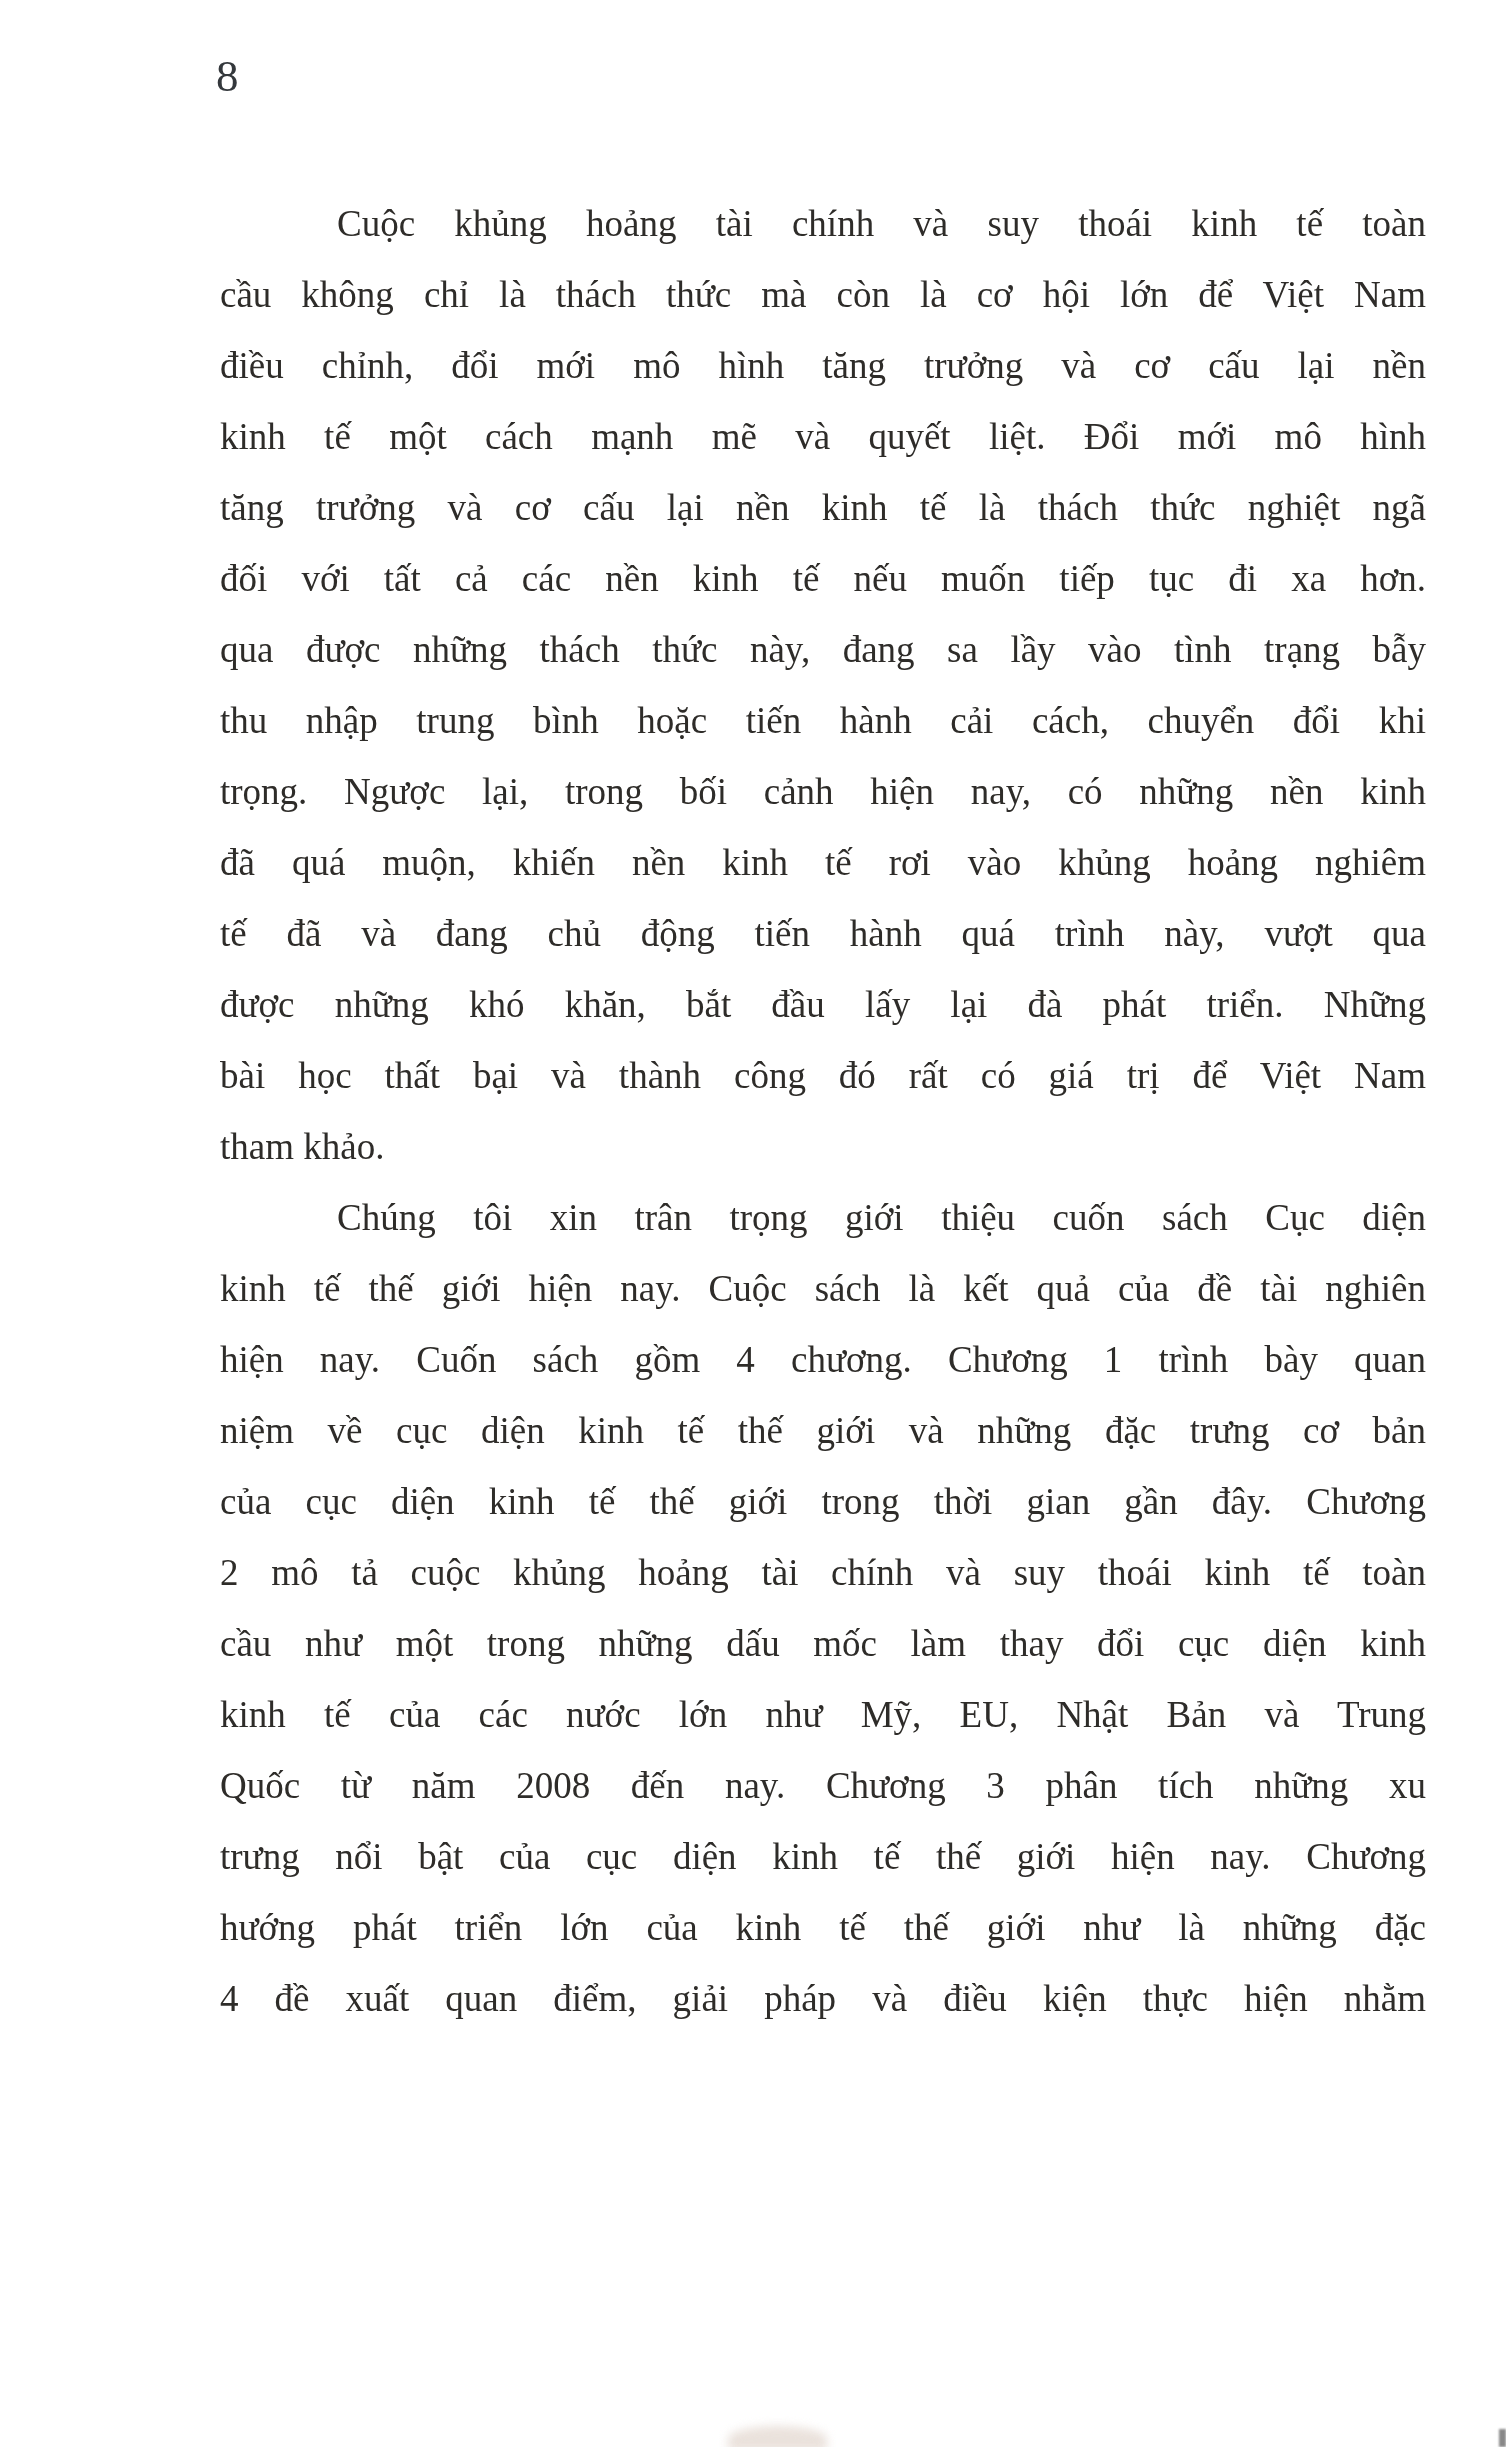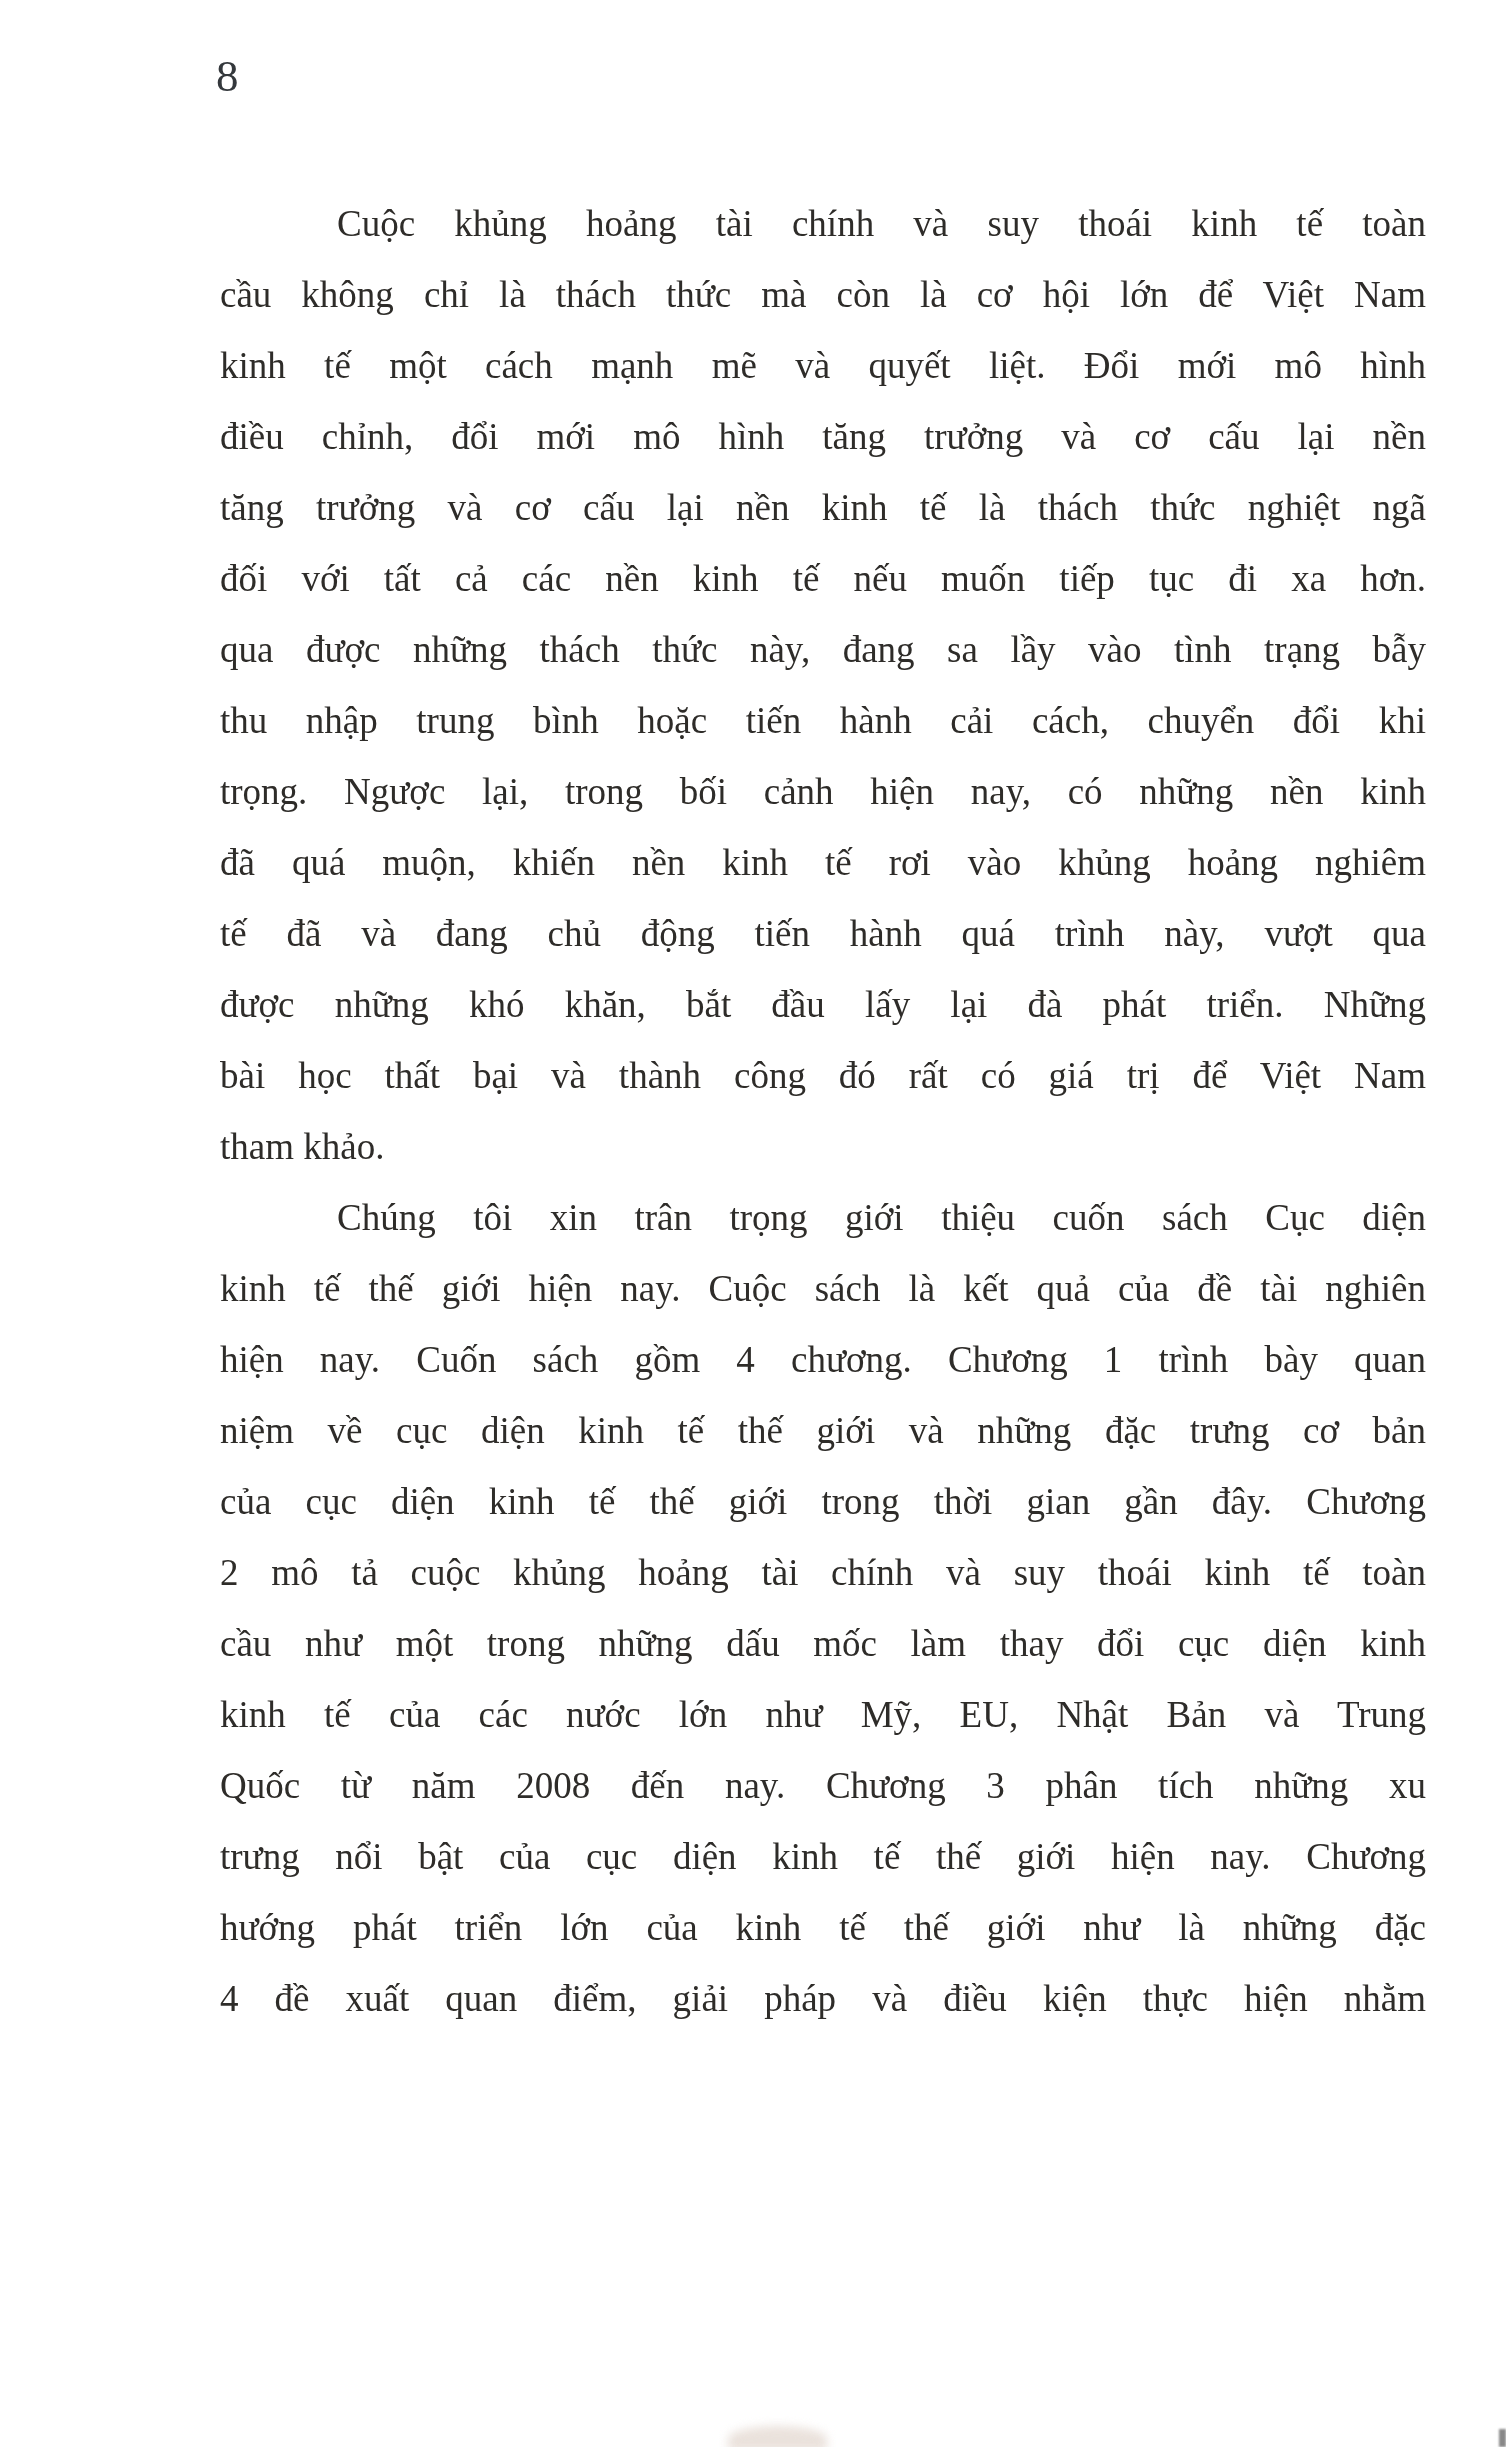--- a/index.html
+++ b/index.html
@@ -77,22 +77,22 @@
 <body>
 
 <div class="page">
 
   <div class="page-number">8</div>
 
   <div class="text-block">
       <div class="paragraph">
         <div class="line indent"><span>Cuộc khủng hoảng tài chính và suy thoái kinh tế toàn</span></div>
         <div class="line"><span>cầu không chỉ là thách thức mà còn là cơ hội lớn để Việt Nam</span></div>
+        <div class="line"><span>điều chỉnh, đổi mới mô hình tăng trưởng và cơ cấu lại nền</span></div>
         <div class="line"><span>kinh tế một cách mạnh mẽ và quyết liệt. Đổi mới mô hình</span></div>
-        <div class="line"><span>điều chỉnh, đổi mới mô hình tăng trưởng và cơ cấu lại nền</span></div>
         <div class="line"><span>tăng trưởng và cơ cấu lại nền kinh tế là thách thức nghiệt ngã</span></div>
         <div class="line"><span>đối với tất cả các nền kinh tế nếu muốn tiếp tục đi xa hơn.</span></div>
         <div class="line"><span>qua được những thách thức này, đang sa lầy vào tình trạng bẫy</span></div>
         <div class="line"><span>thu nhập trung bình hoặc tiến hành cải cách, chuyển đổi khi</span></div>
         <div class="line"><span>trọng. Ngược lại, trong bối cảnh hiện nay, có những nền kinh</span></div>
         <div class="line"><span>đã quá muộn, khiến nền kinh tế rơi vào khủng hoảng nghiêm</span></div>
         <div class="line"><span>tế đã và đang chủ động tiến hành quá trình này, vượt qua</span></div>
         <div class="line"><span>được những khó khăn, bắt đầu lấy lại đà phát triển. Những</span></div>
         <div class="line"><span>bài học thất bại và thành công đó rất có giá trị để Việt Nam</span></div>
         <div class="line left"><span>tham khảo.</span></div>

